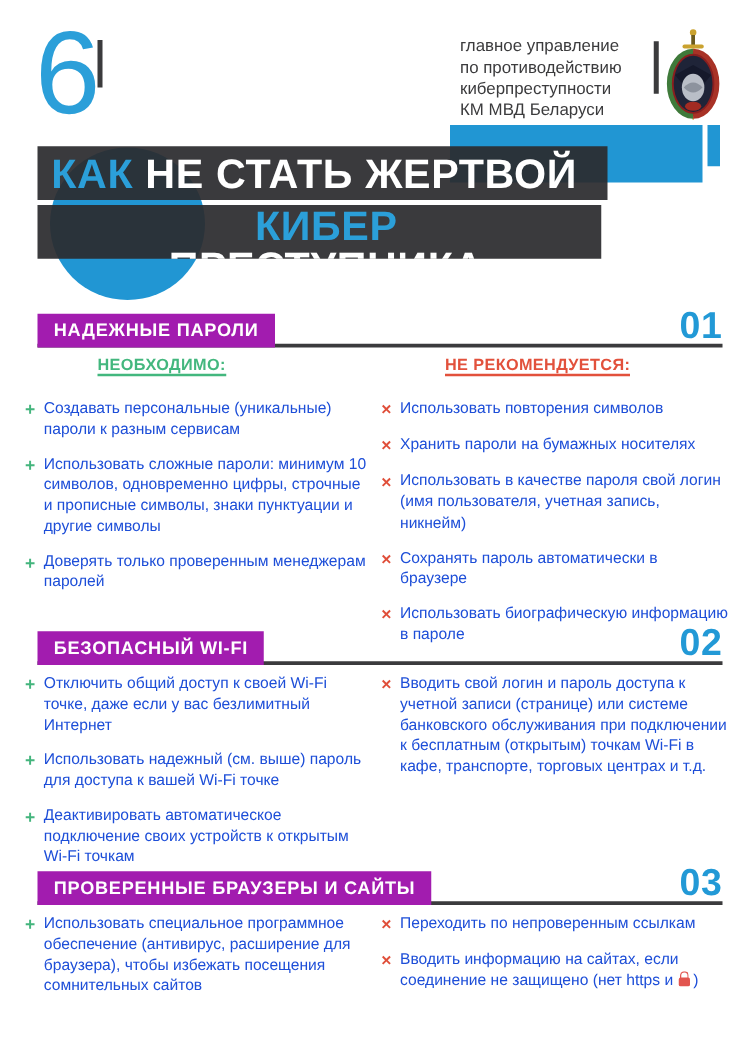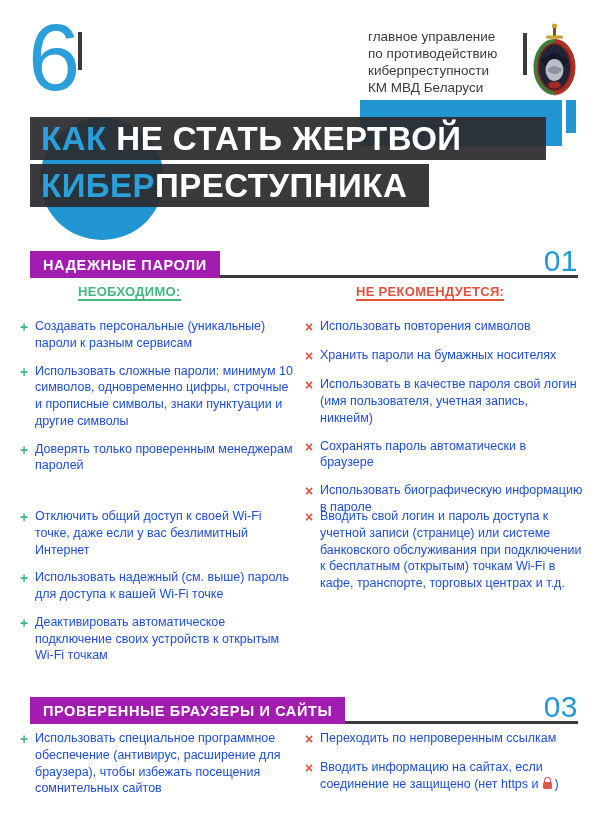--- a/index.html
+++ b/index.html
@@ -34,37 +34,37 @@
   .deco-circle{ position:absolute; left:40px; top:118px; width:124px; height:122px; border-radius:50%; background:#2196d3; }
   .title-bar {
     position:absolute; left:30px; height:43px;
     background:rgba(43,43,46,0.93);
     display:flex; align-items:center; padding-left:11px;
     font-size:33px; font-weight:700; letter-spacing:0.5px; line-height:1;
     white-space:nowrap; overflow:hidden;
   }
   .title-bar .accent { color:#2b9fd9; }
   .title-bar .rest   { color:#ffffff; white-space:pre;text-align:center; }
-  .bar1 { top:117px; width:516px; }
-  .bar2 { top:164px; width:399px; }
+  .bar1 { top:117px; width:456px; }
+  .bar2 { top:164px; width:451px;flex-direction:column; }
 
   
   .rule { position:absolute; left:0; width:600px; }
   .rule-header { position:relative; margin:0 22px 0 30px; height:30px; }
   .rule-line  { position:absolute; left:0; right:0; bottom:0; height:3px; background:#3b3b3d; }
   .rule-box   {
     position:absolute; left:0; bottom:0; height:27px;
     background:#a21caf; color:#ffffff;
     font-size:14.5px; font-weight:700; letter-spacing:0.6px;
     display:flex; align-items:center; padding:0 13px;
     white-space:nowrap;
   }
   .rule-number {
     position:absolute; right:0; bottom:2px;
-    font-size:30px; font-weight:400; color:#2299d6; line-height:1;
+    font-size:30px; font-weight:700; color:#2299d6; line-height:1;
     letter-spacing:0.5px;
     margin-left:24px;
   }
 
   .legend { position:relative; height:36px; }
   .legend-head {
     position:absolute; top:6px;
     font-size:13px; font-weight:700; letter-spacing:0.3px;
     padding-bottom:0; border-bottom:2px solid;margin-left:40px;
   }
@@ -181,20 +181,25 @@
         </li>
         <li class="item">
           <span class="mk dont">×</span>
           <span class="txt">Использовать биографическую информацию в пароле</span>
         </li>
       </ul>
     </div>
   </section>
 
   <section class="rule" style="top:502px">
+    <div class="rule-header">
+      <div class="rule-line"></div>
+      <div class="rule-box">БЕЗОПАСНЫЙ WI-FI</div>
+      <div class="rule-number">02</div>
+    </div>
     <div class="cols" style="margin-top:6px">
       <ul class="col col-do">
         <li class="item">
           <span class="mk do">+</span>
           <span class="txt">Отключить общий доступ к своей Wi-Fi точке, даже если у вас безлимитный Интернет</span>
         </li>
         <li class="item">
           <span class="mk do">+</span>
           <span class="txt">Использовать надежный (см. выше) пароль для доступа к вашей Wi-Fi точке</span>
         </li>

